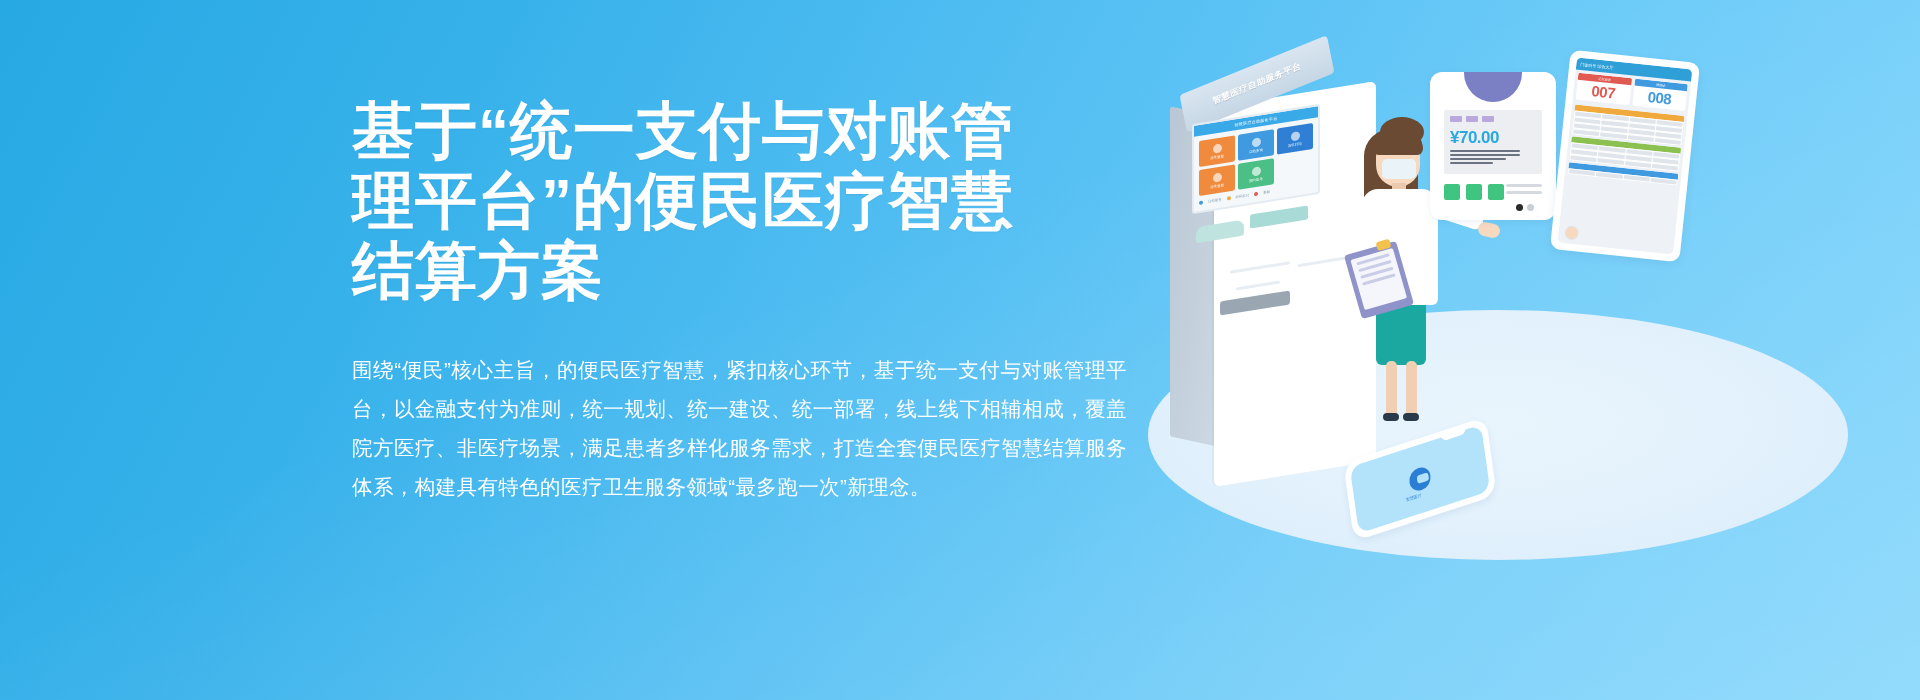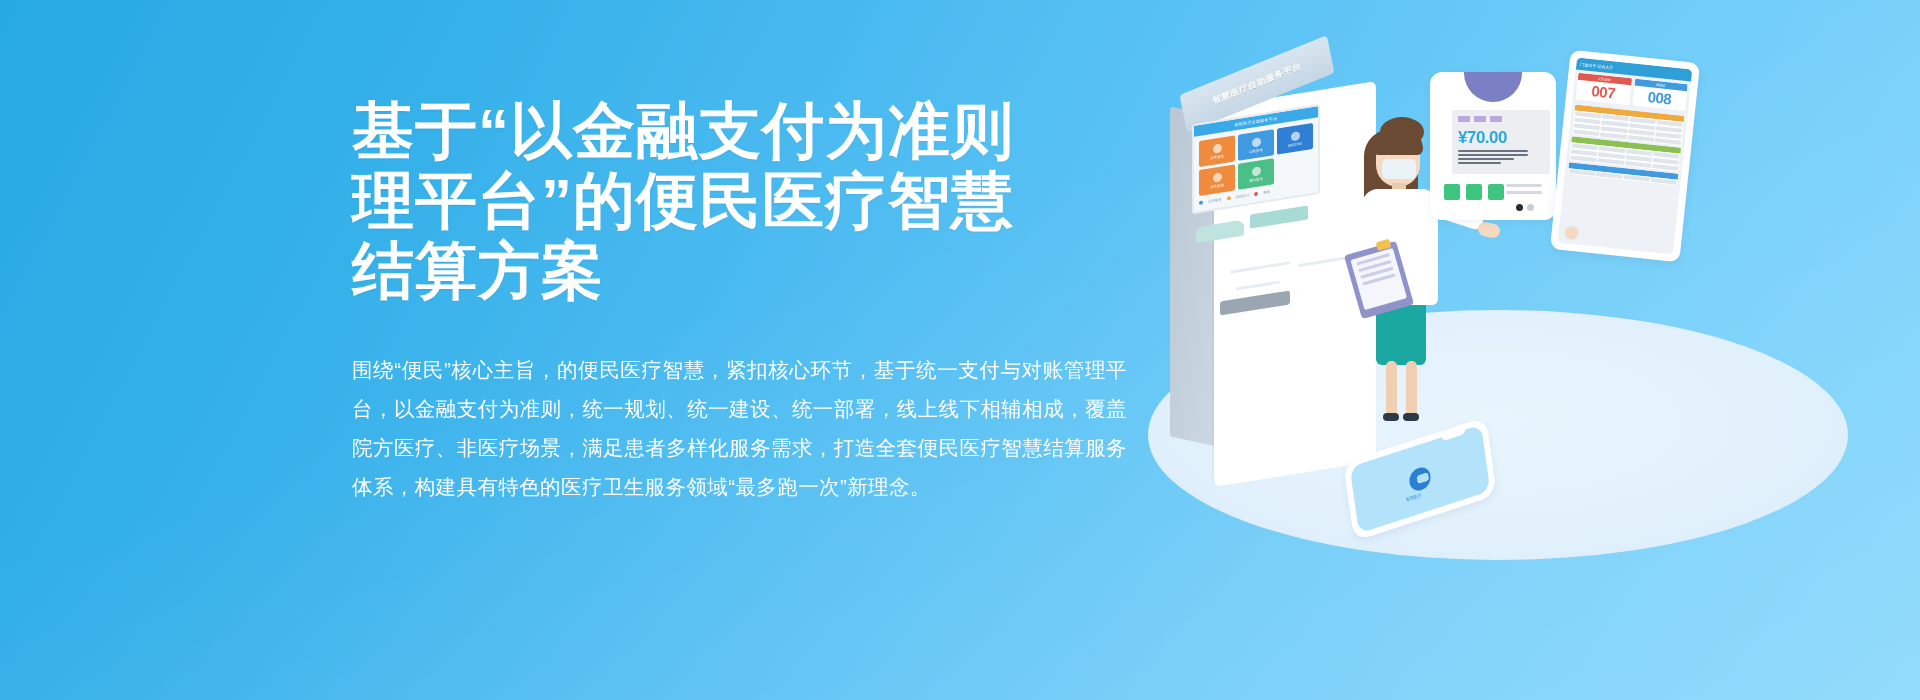--- a/index.html
+++ b/index.html
@@ -113,21 +113,21 @@
     position:absolute;left:2px;top:132px;width:54px;height:66px;
     background:#8f93c9;border-radius:4px;transform:rotate(-16deg);
   }
   .clip-paper{position:absolute;left:5px;top:6px;width:44px;height:52px;background:#f5f6fb;border-radius:2px;}
   .clip-line{height:3px;background:#c9cde6;margin:4px 5px;border-radius:2px;}
   .clip-clip{position:absolute;left:34px;top:-4px;width:14px;height:9px;background:#f2c14e;border-radius:3px;}
 
   
   .receipt{position:absolute;left:310px;top:62px;width:126px;height:148px;background:#ffffff;border-radius:12px;box-shadow:0 2px 6px rgba(60,110,160,.10);}
   .r-fan{position:absolute;left:34px;top:0;width:58px;height:30px;background:#7b7fc4;border-radius:0 0 29px 29px;}
-  .r-paper{position:absolute;left:14px;top:38px;width:98px;height:64px;background:#eceef2;border-radius:2px;margin-left:8px;}
+  .r-paper{position:absolute;left:14px;top:38px;width:98px;height:64px;background:#eceef2;border-radius:2px;}
   .r-chips{position:absolute;left:6px;top:6px;display:flex;gap:4px;}
   .r-chips i{width:12px;height:6px;background:#b9a8de;display:block;border-radius:1px;}
   .r-amt{position:absolute;left:6px;top:18px;font-size:17px;font-weight:700;color:#2aa8e0;letter-spacing:-.5px;}
   .r-bars{position:absolute;left:6px;top:40px;width:70px;}
   .r-bars i{display:block;height:2px;background:#6c7380;margin-bottom:2px;border-radius:1px;}
   .r-bars i:nth-child(3){width:80%}
   .r-bars i:nth-child(4){width:62%}
   .r-sq{position:absolute;left:14px;top:112px;display:flex;gap:6px;}
   .r-sq i{width:16px;height:16px;background:#3fc57f;display:block;border-radius:2px;}
   .r-side{position:absolute;left:76px;top:112px;width:36px;}
@@ -171,21 +171,21 @@
   .phone-logo-txt{font-size:4px;color:#2a7fd4;position:absolute;left:-6px;top:24px;white-space:nowrap;}
   .phone-notch{position:absolute;right:22px;top:3px;width:26px;height:7px;background:#fff;border-radius:0 0 6px 6px;}
 </style>
 </head>
 <body>
 
 <div class="banner">
   <div class="sheen"></div>
 
   <div class="text-block">
-    <h1 class="headline">基于“以金融支付为准则
+    <h1 class="headline">基于“统一支付与对账管
 理平台”的便民医疗智慧
 结算方案</h1>
     <p class="subcopy">围绕“便民”核心主旨，的便民医疗智慧，紧扣核心环节，基于统一支付与对账管理平台，以金融支付为准则，统一规划、统一建设、统一部署，线上线下相辅相成，覆盖院方医疗、非医疗场景，满足患者多样化服务需求，打造全套便民医疗智慧结算服务体系，构建具有特色的医疗卫生服务领域“最多跑一次”新理念。</p>
   </div>
 
   <div class="illus">
     <div class="platform-shadow"></div>
     <div class="platform"></div>
 
     <div class="kiosk">

